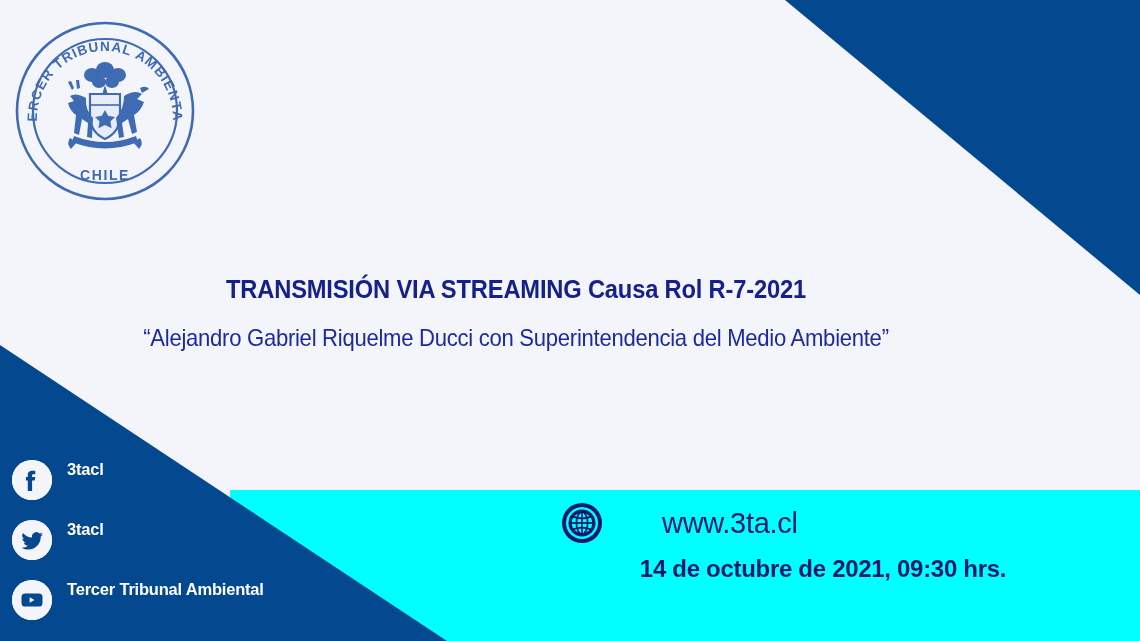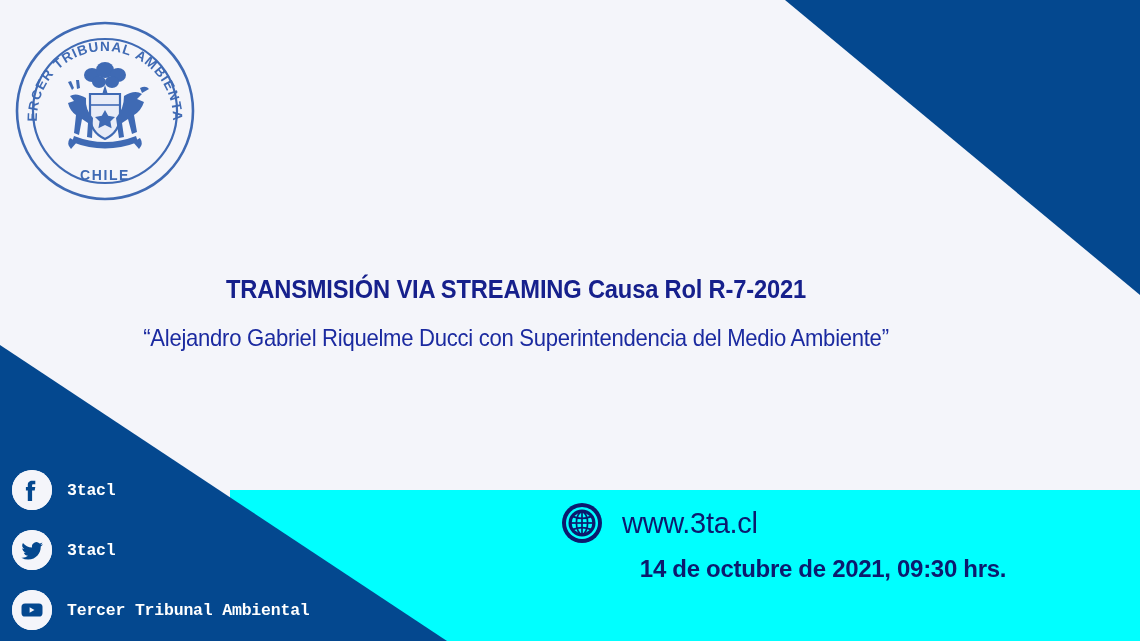--- a/index.html
+++ b/index.html
@@ -69,23 +69,22 @@
 
   
   .social-list {
     position: absolute;
     left: 12px;
     top: 460px;
     width: 330px;
   }
   .social-row {
     display: flex;
-    align-items: center;
+    align-items: flex-start;
     height: 60px;
-    font-family: Liberation Mono, monospace;
   }
   .social-badge {
     width: 40px;
     height: 40px;
     border-radius: 50%;
     background: #f4f5fa;
     display: flex;
     align-items: center;
     justify-content: center;
     flex: 0 0 auto;
@@ -104,20 +103,21 @@
   .info-block {
     position: absolute;
     left: 560px;
     top: 500px;
     width: 520px;
   }
   .info-url-row {
     display: flex;
     align-items: center;
     height: 46px;
+    gap: 40px;
   }
   .globe-icon { flex: 0 0 auto; display: block; }
   .info-url {
     margin-left: 18px;
     color: #0c1a6e;
     font-size: 29px;
     font-weight: normal;
     letter-spacing: -0.3px;
     line-height: 1;
   }

